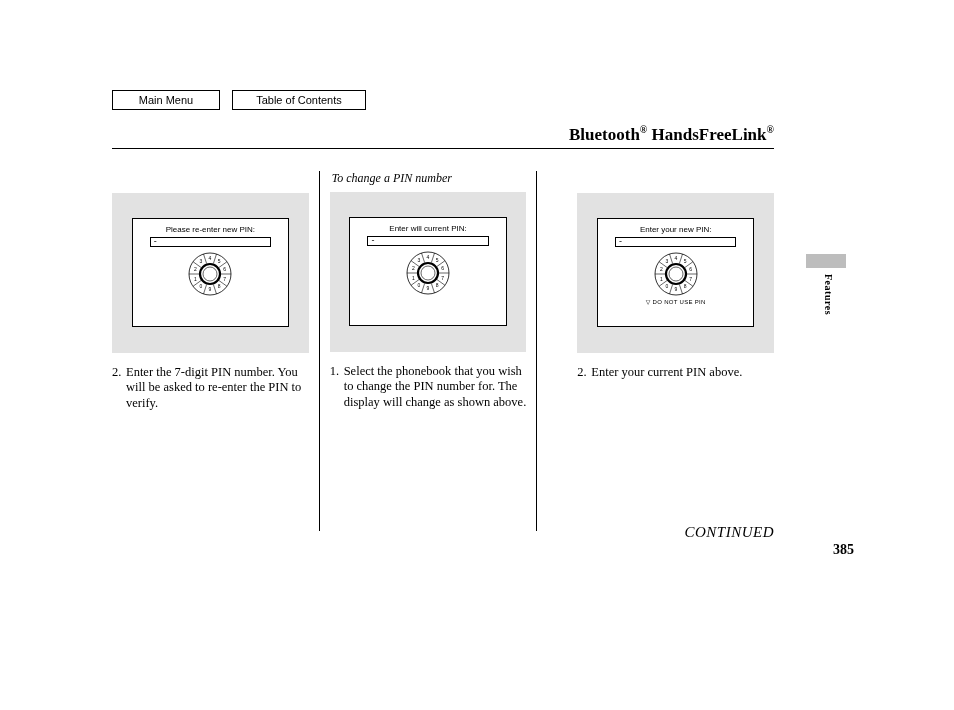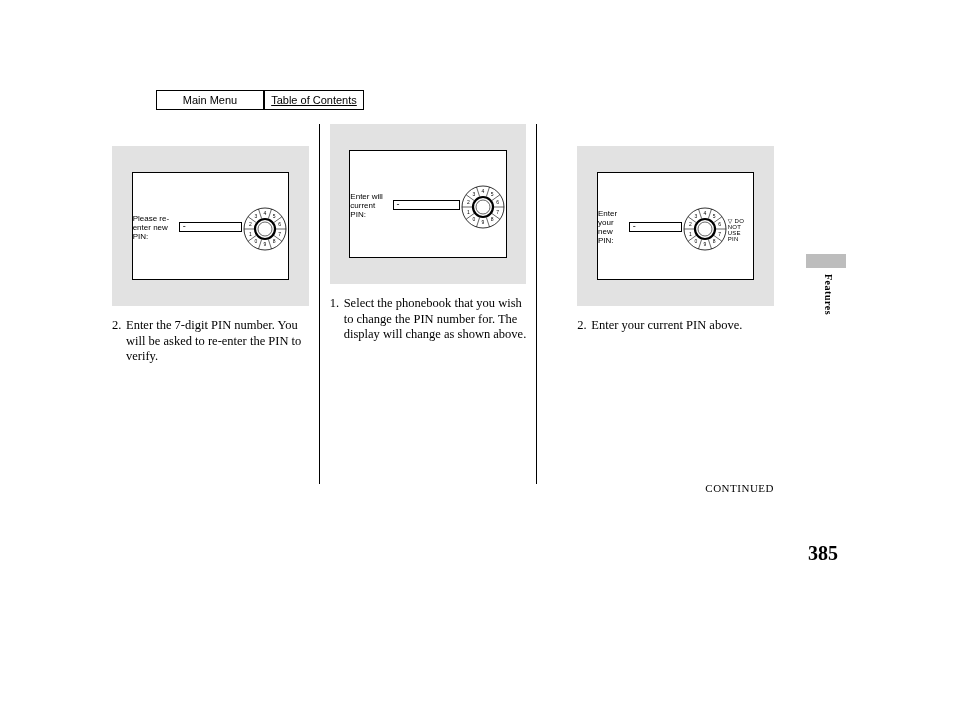--- a/index.html
+++ b/index.html
@@ -12,35 +12,34 @@
     position: relative;
   }
   .page {
     position: absolute;
     left: 112px;
     top: 90px;
     width: 662px;
   }
   .nav-buttons {
     display: flex;
-    gap: 0;
+    gap: 12px;
     margin-bottom: 14px;
-    margin-left: 44px;
   }
   .nav-btn {
     border: 1px solid #000;
     background: #fff;
     font-family: Arial, Helvetica, sans-serif;
     font-size: 11px;
     padding: 3px 0;
     text-align: center;
     cursor: pointer;
   }
   .nav-btn.main { width: 108px; }
-  .nav-btn.toc  { width: 100px; text-decoration: underline; }
+  .nav-btn.toc  { width: 134px; }
   .title-row {
     display: flex;
     justify-content: flex-end;
     border-bottom: 1.5px solid #000;
     padding-bottom: 3px;
     margin-bottom: 22px;
   }
   .page-title {
     font-family: "Times New Roman", serif;
     font-weight: bold;
@@ -74,21 +73,21 @@
     display: flex;
     align-items: center;
     justify-content: center;
   }
   .screen-inner {
     background: #fff;
     border: 1px solid #000;
     width: 80%;
     height: 68%;
     display: flex;
-    flex-direction: row;
+    flex-direction: column;
     align-items: center;
     padding-top: 6px;
   }
   .screen-label {
     font-family: Arial, Helvetica, sans-serif;
     font-size: 8px;
     margin-bottom: 3px;
   }
   .screen-field {
     width: 78%;
@@ -118,29 +117,30 @@
     font-size: 12.5px;
     line-height: 1.25;
     display: flex;
   }
   .step-num { flex: 0 0 14px; }
   .step-text { flex: 1; }
   .continued {
     position: absolute;
     right: 0;
     bottom: -10px;
-    font-size: 11px;
+    font-size: 15px;
+    font-style: italic;
     letter-spacing: 0.5px;
   }
   .page-num {
     position: absolute;
-    right: 116px;
+    right: 100px;
     top: 542px;
     font-weight: bold;
-    font-size: 20px;
+    font-size: 14px;
   }
   .side-tab {
     position: absolute;
     right: 108px;
     top: 254px;
     width: 40px;
     height: 14px;
     background: #bdbdbd;
   }
   .side-label {
@@ -157,20 +157,25 @@
 </head>
 <body>
 
 <div class="page">
 
   <div class="nav-buttons">
     <div class="nav-btn main">Main Menu</div>
     <div class="nav-btn toc">Table of Contents</div>
   </div>
 
+  <div class="title-row">
+    <div class="page-title">
+      <span>Bluetooth</span><sup>®</sup><span> HandsFreeLink</span><sup>®</sup>
+    </div>
+  </div>
 
   <div class="columns">
 
     <div class="col col1">
       <div class="screen-fig">
         <div class="screen-inner">
           <div class="screen-label">Please re-enter new PIN:</div>
           <div class="screen-field"></div>
           <div class="dial">
             <svg viewBox="0 0 46 46" width="46" height="46">
@@ -207,20 +212,21 @@
           </div>
         </div>
       </div>
       <div class="step">
         <div class="step-num">2.</div>
         <div class="step-text">Enter the 7-digit PIN number. You will be asked to re-enter the PIN to verify.</div>
       </div>
     </div>
 
     <div class="col">
+      <div class="section-heading">To change a PIN number</div>
       <div class="screen-fig">
         <div class="screen-inner">
           <div class="screen-label">Enter will current PIN:</div>
           <div class="screen-field"></div>
           <div class="dial">
             <svg viewBox="0 0 46 46" width="46" height="46">
               <circle cx="23" cy="23" r="21" fill="none" stroke="#000" stroke-width="0.8"></circle>
               <circle cx="23" cy="23" r="10" fill="none" stroke="#000" stroke-width="2.2"></circle>
               <circle cx="23" cy="23" r="7" fill="none" stroke="#000" stroke-width="0.6"></circle>
               <g font-family="Arial" font-size="5" text-anchor="middle" fill="#000">

